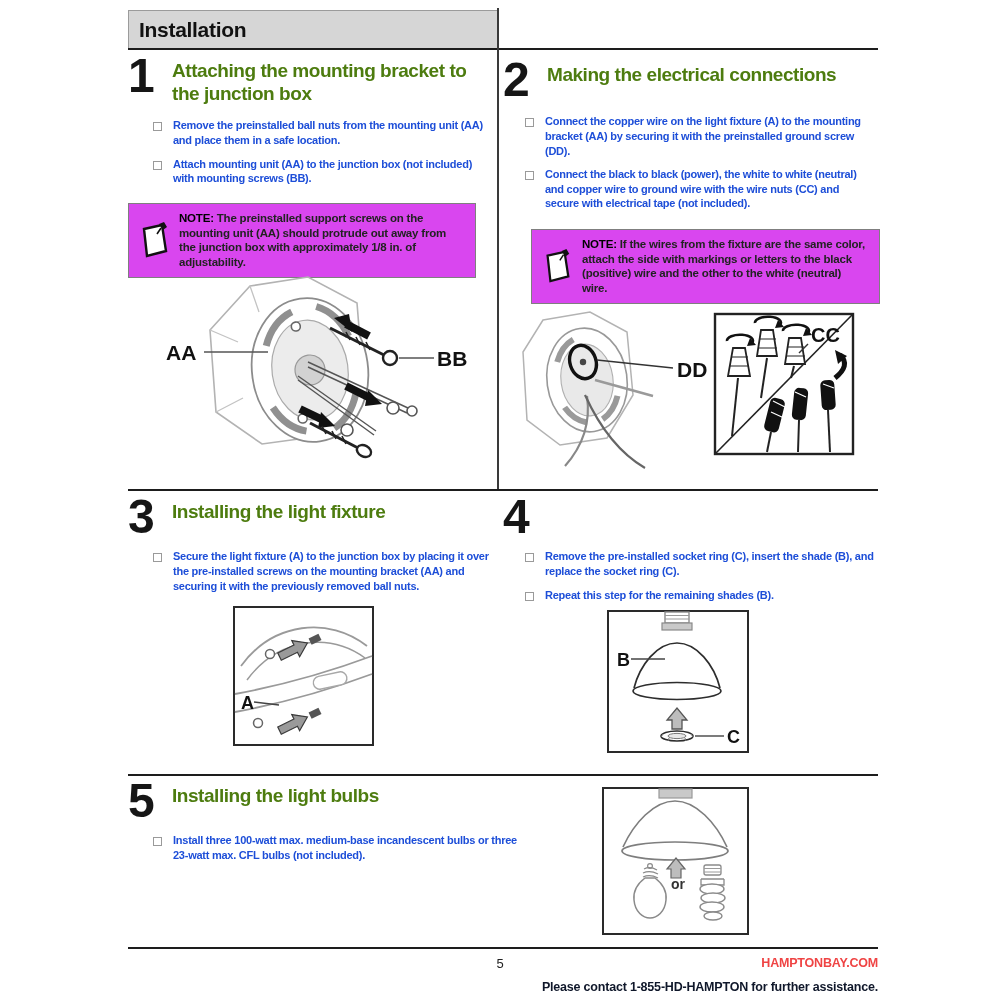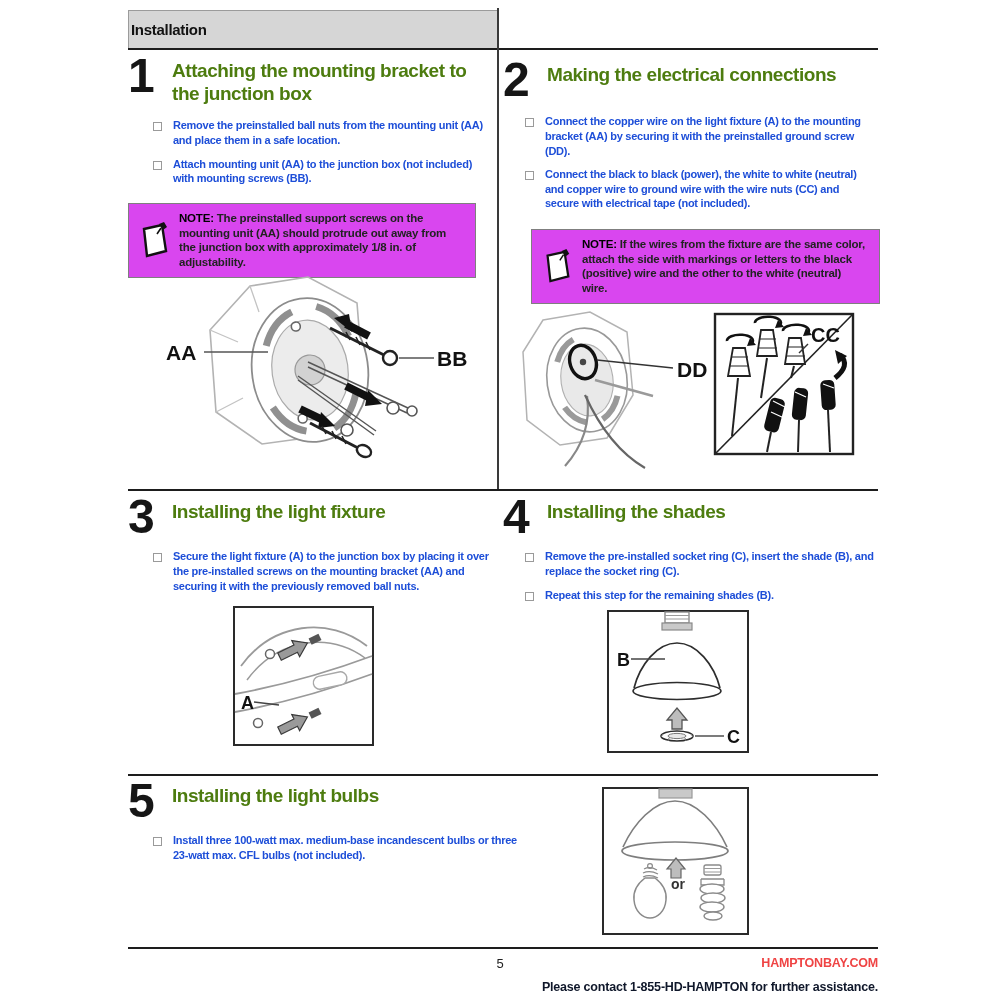--- a/index.html
+++ b/index.html
@@ -6,21 +6,21 @@
   .page{
     position:relative;width:1000px;height:1000px;background:#ffffff;overflow:hidden;
     font-family:"Liberation Sans", sans-serif;color:#1a1a1a;
   }
   
   .header-bar{
     position:absolute;left:128px;top:10px;width:369px;height:37px;
     background:#d6d6d6;border:1px solid #9b9b9b;border-right-color:#555;
     display:flex;align-items:center;
   }
-  .header-bar span{font-size:15px;font-weight:bold;letter-spacing:-0.3px;padding-left:2px;color:#111;}
+  .header-bar span{font-size:21px;font-weight:bold;letter-spacing:-0.3px;padding-left:10px;color:#111;}
   .hr{position:absolute;background:#1d1d1d;height:2px;left:128px;width:750px;}
   .hr-head{top:48px;}
   .hr-mid1{top:489px;}
   .hr-mid2{top:774px;}
   .hr-foot{top:947px;}
   .vdiv{position:absolute;left:497px;top:8px;width:2px;height:482px;background:#3a3a3a;}
 
   
   .step{position:absolute;}
   .step1{left:128px;top:56px;width:366px;}
@@ -259,21 +259,20 @@
       <polygon points="-15,-4 3,-4 3,-9 16,0 3,9 3,4 -15,4" fill="#9a9a9a" stroke="#3a3a3a" stroke-width="1.2"></polygon>
       <rect x="19" y="-3.5" width="11" height="7" fill="#555"></rect>
     </g>
     <line x1="21" y1="96" x2="46" y2="99" stroke="#444" stroke-width="1.4"></line>
     <text class="dlabel" x="8" y="103" font-size="18">A</text>
   </svg>
 
   <section class="step step4">
     <div class="step-head">
       <div class="step-num">4</div>
-      <h2 class="step-title">Installing the shades</h2>
     </div>
     <div class="bullets">
       <div class="bullet">
         <span class="sq" style="margin-left:22px;"></span>
         <p>Remove the pre-installed socket ring (C), insert the shade (B), and replace the socket ring (C).</p>
       </div>
       <div class="bullet">
         <span class="sq" style="margin-left:22px;"></span>
         <p>Repeat this step for the remaining shades (B).</p>
       </div>

